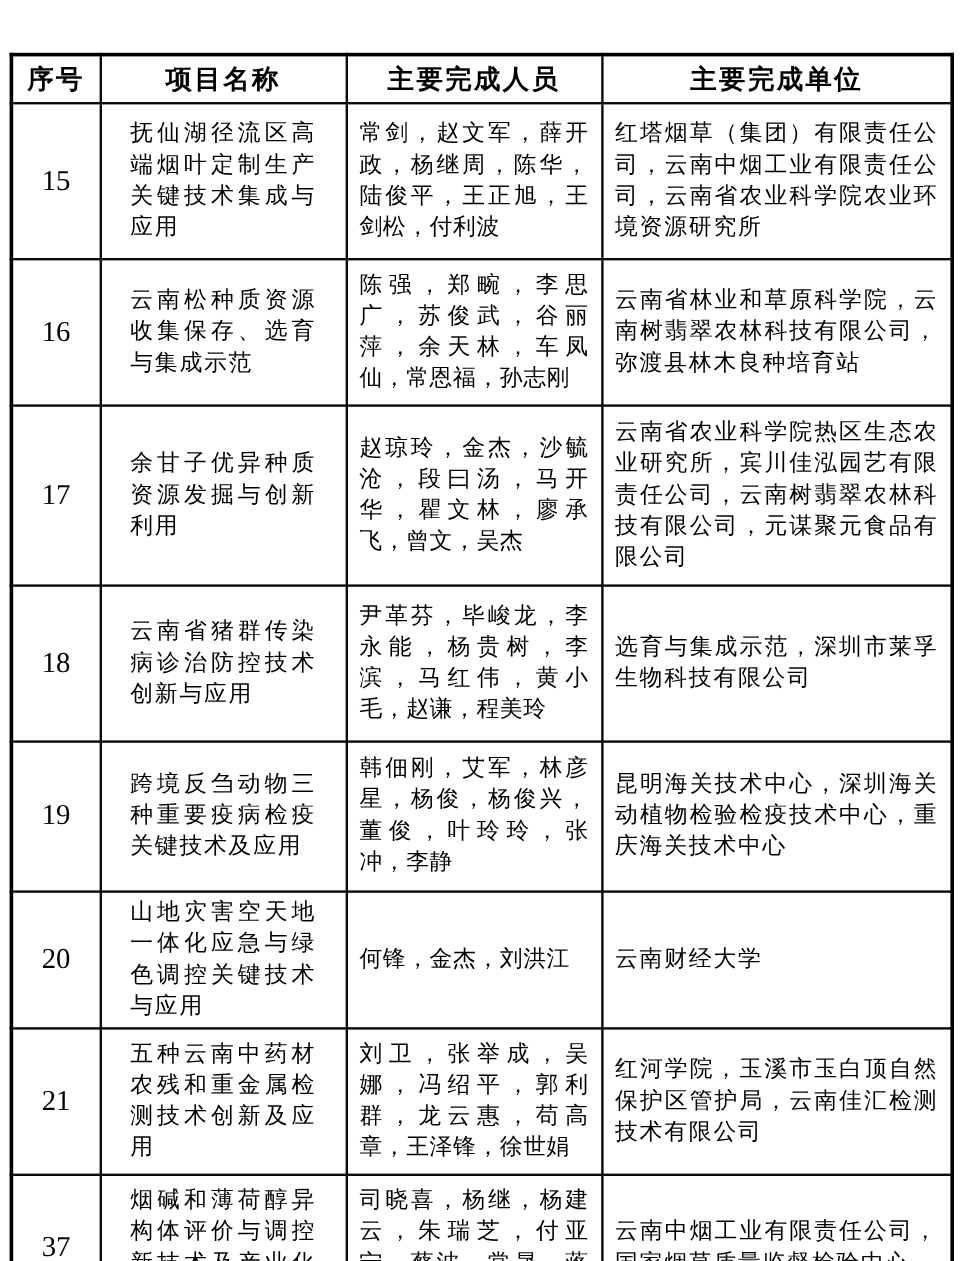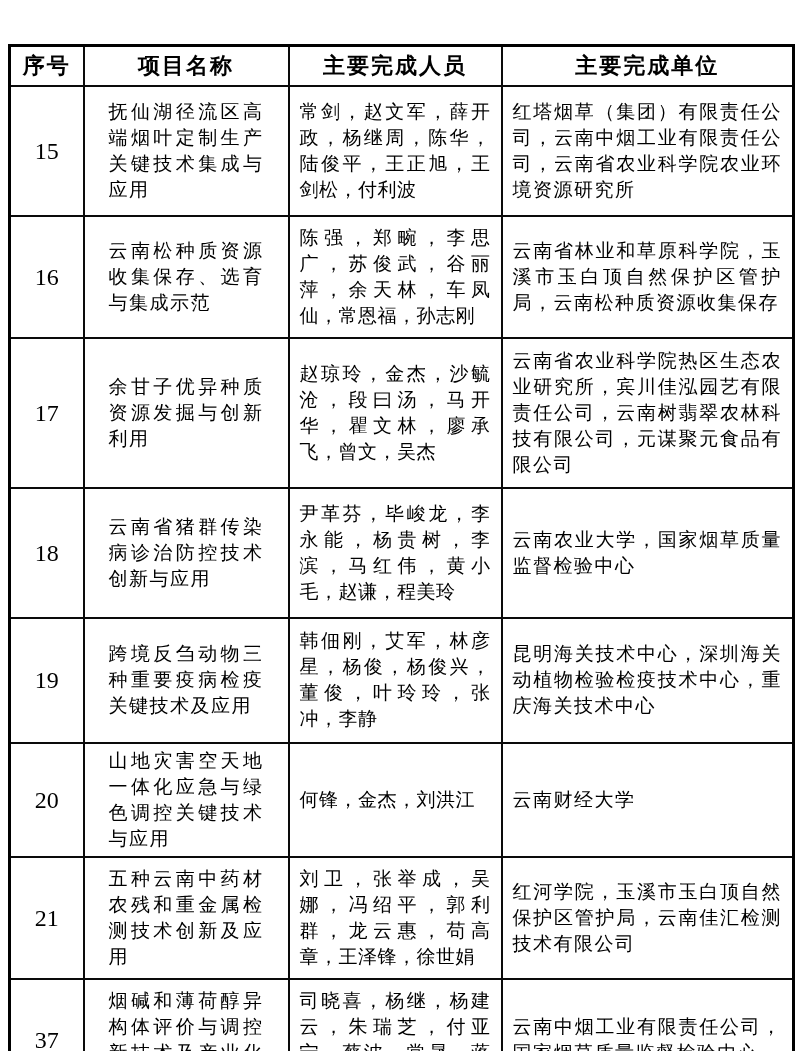--- a/index.html
+++ b/index.html
@@ -101,33 +101,33 @@
         <tr style="height: 130px;">
     <td class="c-no">15</td>
     <td class="c-project">抚仙湖径流区高端烟叶定制生产关键技术集成与应用</td>
     <td class="c-people">常剑，赵文军，薛开政，杨继周，陈华，陆俊平，王正旭，王剑松，付利波</td>
     <td class="c-org">红塔烟草（集团）有限责任公司，云南中烟工业有限责任公司，云南省农业科学院农业环境资源研究所</td>
   </tr>
         <tr style="height: 120px;">
     <td class="c-no">16</td>
     <td class="c-project">云南松种质资源收集保存、选育与集成示范</td>
     <td class="c-people">陈强，郑畹，李思广，苏俊武，谷丽萍，余天林，车凤仙，常恩福，孙志刚</td>
-    <td class="c-org">云南省林业和草原科学院，玉溪市玉白顶自然保护区管护局，云南松种质资源收集保存</td>
+    <td class="c-org">云南省林业和草原科学院，云南树翡翠农林科技有限公司，弥渡县林木良种培育站</td>
   </tr>
         <tr style="height: 150px;">
     <td class="c-no">17</td>
     <td class="c-project">余甘子优异种质资源发掘与创新利用</td>
     <td class="c-people">赵琼玲，金杰，沙毓沧，段曰汤，马开华，瞿文林，廖承飞，曾文，吴杰</td>
     <td class="c-org">云南省农业科学院热区生态农业研究所，宾川佳泓园艺有限责任公司，云南树翡翠农林科技有限公司，元谋聚元食品有限公司</td>
   </tr>
         <tr style="height: 130px;">
     <td class="c-no">18</td>
     <td class="c-project">云南省猪群传染病诊治防控技术创新与应用</td>
     <td class="c-people">尹革芬，毕峻龙，李永能，杨贵树，李滨，马红伟，黄小毛，赵谦，程美玲</td>
-    <td class="c-org">云南农业大学，国家烟草质量监督检验中心</td>
+    <td class="c-org">选育与集成示范，深圳市莱孚生物科技有限公司</td>
   </tr>
         <tr style="height: 125px;">
     <td class="c-no">19</td>
     <td class="c-project">跨境反刍动物三种重要疫病检疫关键技术及应用</td>
     <td class="c-people">韩佃刚，艾军，林彦星，杨俊，杨俊兴，董俊，叶玲玲，张冲，李静</td>
     <td class="c-org">昆明海关技术中心，深圳海关动植物检验检疫技术中心，重庆海关技术中心</td>
   </tr>
         <tr style="height: 105px;">
     <td class="c-no">20</td>
     <td class="c-project">山地灾害空天地一体化应急与绿色调控关键技术与应用</td>

